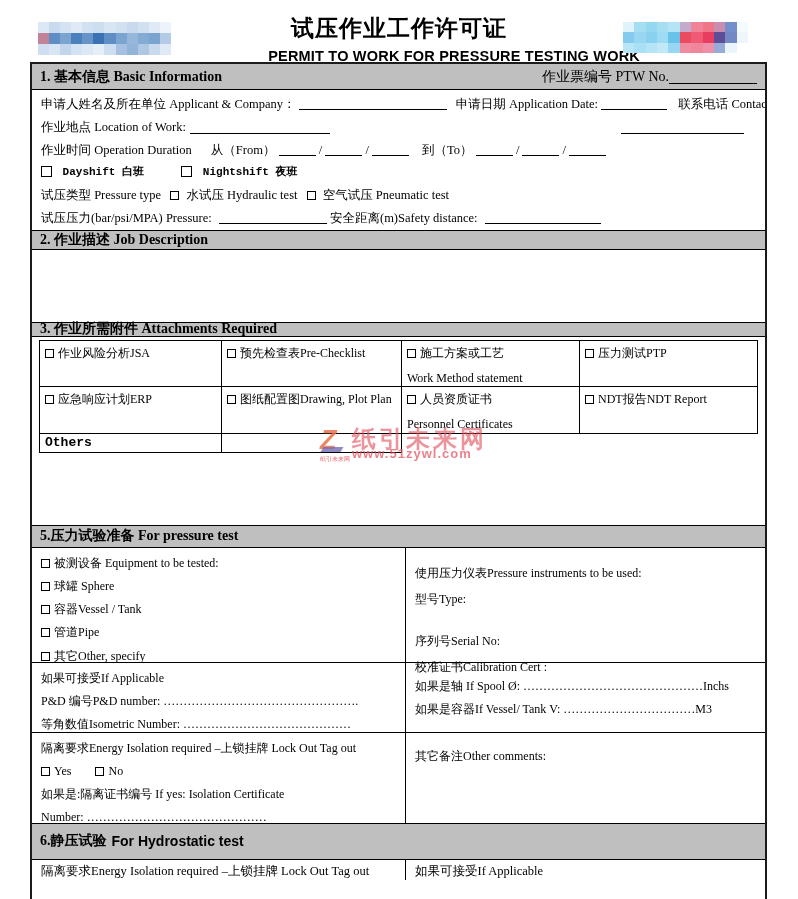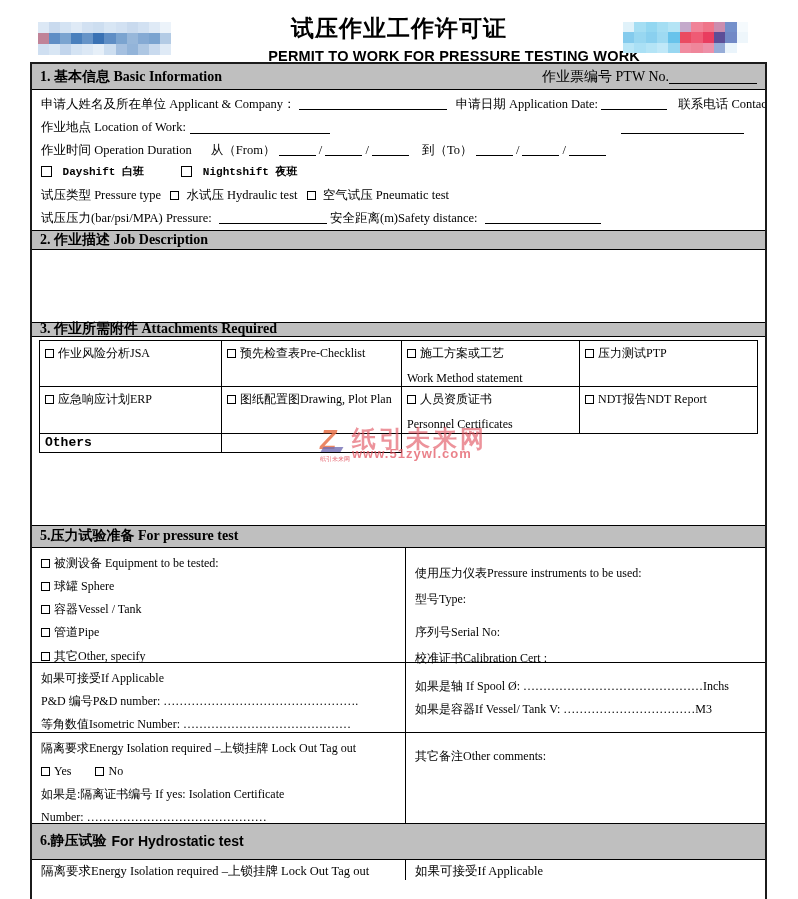--- a/index.html
+++ b/index.html
@@ -287,21 +287,21 @@
       <div class="pcell-l">
         <div class="pline"><span class="cb"></span><span>被测设备  Equipment to be tested:</span></div>
         <div class="pline"><span class="cb"></span><span>球罐  Sphere</span></div>
         <div class="pline"><span class="cb"></span><span>容器Vessel / Tank</span></div>
         <div class="pline"><span class="cb"></span><span>管道Pipe</span></div>
         <div class="pline"><span class="cb"></span><span>其它Other, specify</span></div>
       </div>
       <div class="pcell-r">
         <div class="pline sp" style="margin-top:2px;">使用压力仪表Pressure instruments to be used:</div>
         <div class="pline sp" style="margin-top:3px;">型号Type:</div>
-        <div class="pline sp" style="margin-top:9px;">序列号Serial No:</div>
+        <div class="pline sp" style="margin-top:18px;">序列号Serial No:</div>
         <div class="pline sp" style="margin-top:3px;">校准证书Calibration Cert :</div>
       </div>
     </div>
     <div class="prow" style="height:70px;">
       <div class="pcell-l">
         <div class="pline">如果可接受If Applicable</div>
         <div class="pline">P&amp;D 编号P&amp;D   number: ………………………………………….</div>
         <div class="pline">等角数值Isometric Number: ……………………………………</div>
       </div>
       <div class="pcell-r">

